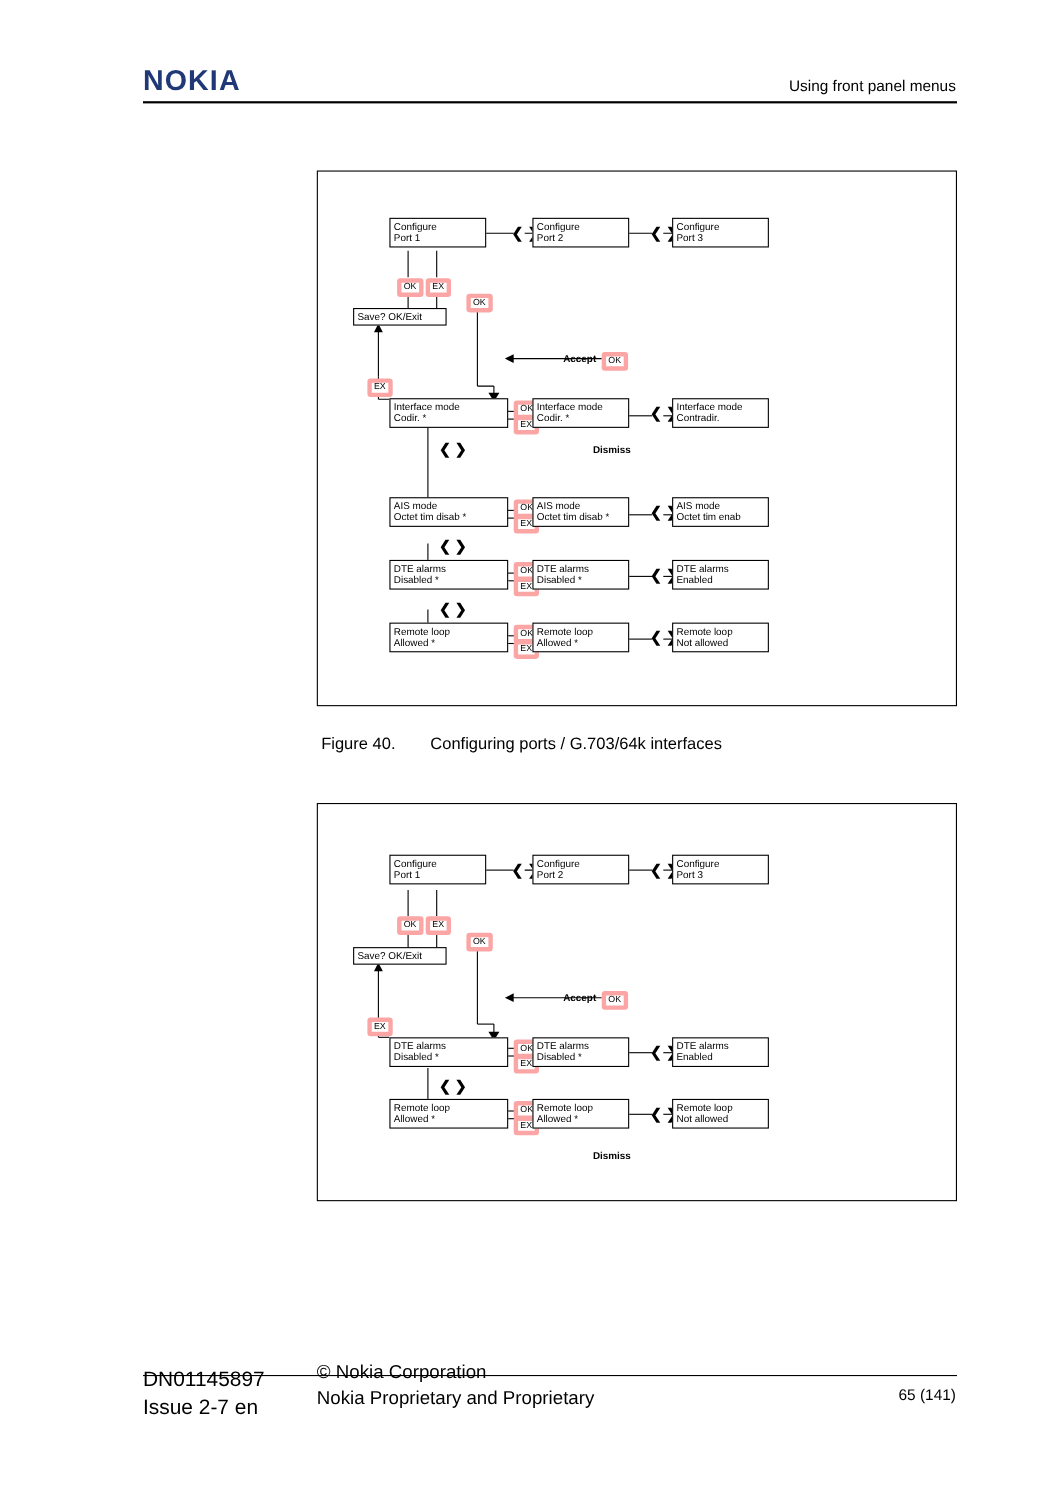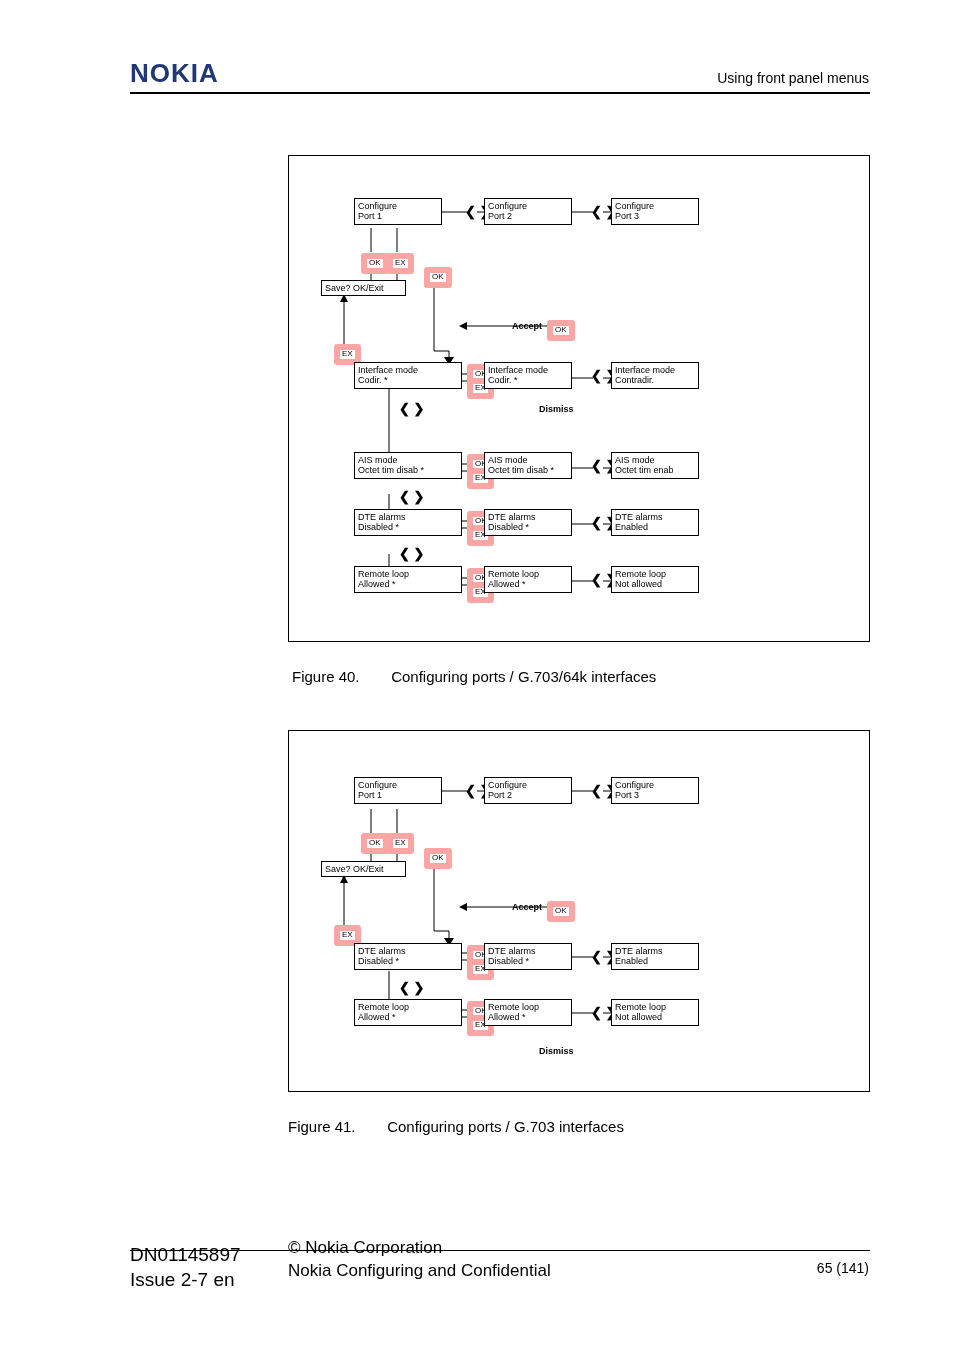--- a/index.html
+++ b/index.html
@@ -12,21 +12,21 @@
   .caption .num{display:inline-block;width:95px}
   .footer-left{position:absolute;left:130px;bottom:58px;font-size:19px;line-height:1.35}
   .footer-mid{position:absolute;left:288px;bottom:68px;font-size:17px;line-height:1.35}
   .footer-right{position:absolute;right:85px;bottom:75px;font-size:14px}
   .footer-rule{position:absolute;left:130px;bottom:100px;width:740px;height:1px;background:#000}
   
   .fig{position:absolute;inset:0}
   .cell{position:absolute;border:1px solid #000;font-size:9px;line-height:1.15;padding:2px 3px;box-sizing:border-box;background:#fff}
   .lbl{position:absolute;font-size:9px}
   .lr{position:absolute;font-size:13px;font-weight:bold}
-  .tag{position:absolute;border:6px solid #fca5a5;font-size:8px;padding:0 2px;background:#fff;line-height:1.1}
+  .tag{position:absolute;border:4px solid #fca5a5;font-size:8px;padding:0 2px;background:#fff;line-height:1.1}
   .rtag{border-radius:3px}
   .bold{font-weight:bold}
   svg.lines{position:absolute;left:0;top:0;pointer-events:none}
 </style>
 </head>
 <body>
 
 <div class="page">
 
   <div class="logo">NOKIA</div>
@@ -199,28 +199,24 @@
       <div class="cell" style="left:65px;top:268px;width:108px">Remote loop<br>Allowed         *</div>
       <div class="tag rtag" style="left:178px;top:270px">OK</div>
       <div class="tag rtag" style="left:178px;top:284px">EX</div>
       <div class="cell" style="left:195px;top:268px;width:88px">Remote loop<br>Allowed         *</div>
       <div class="lr" style="left:302px;top:274px">❮ ❯</div>
       <div class="cell" style="left:322px;top:268px;width:88px">Remote loop<br>Not allowed</div>
 
       <div class="lbl bold" style="left:250px;top:315px">Dismiss</div>
     </div>
   </div>
-  <div class="caption" style="left:288px;top:1118px">
-    <span class="num">Figure 41.</span>
-    <span>Configuring ports / G.703 interfaces</span>
-  </div>
 
   <div class="footer-rule"></div>
   <div class="footer-left">
     <span>DN01145897</span><br>
     <span>Issue 2-7 en</span>
   </div>
   <div class="footer-mid">
     <span>© Nokia Corporation</span><br>
-    <span>Nokia Configuring and Confidential</span>
+    <span>Nokia Proprietary and Proprietary</span>
   </div>
   <div class="footer-right">65 (141)</div>
 </div>
 
 </body></html>

